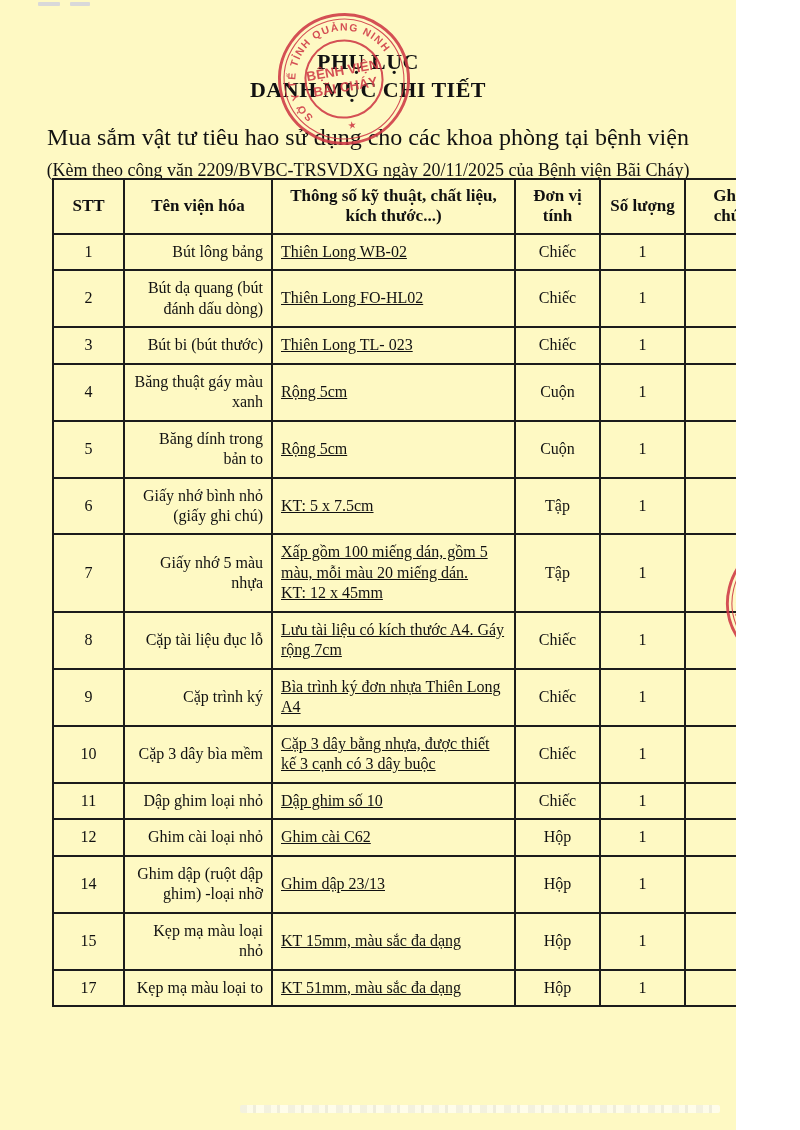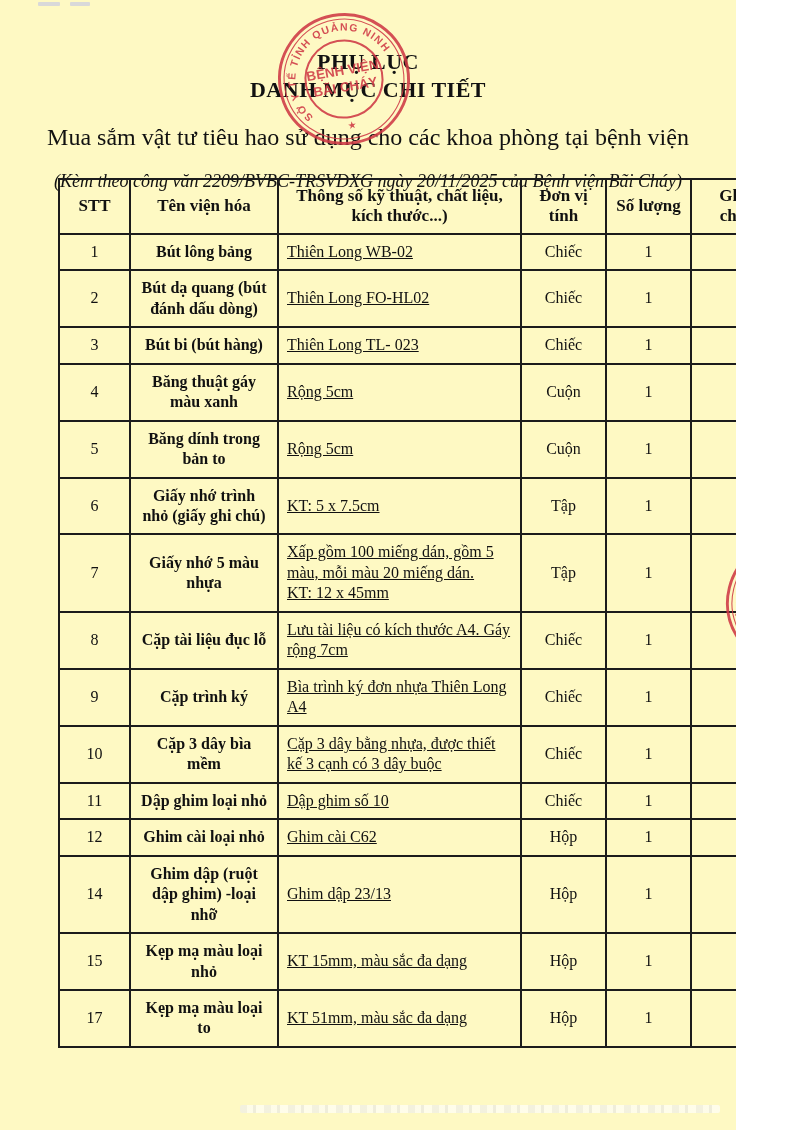--- a/index.html
+++ b/index.html
@@ -17,29 +17,29 @@
   .scan-mark.m2{left:70px;top:2px;width:20px;height:4px;}
   .scan-noise{
     position:absolute;left:240px;top:1105px;width:480px;height:8px;
     background:repeating-linear-gradient(90deg,#ededed 0 7px,#fdfdfd 7px 13px,#e7e7e7 13px 16px,#ffffff 16px 24px);
     opacity:.65;border-radius:2px;
   }
   
   .doc-header{position:absolute;left:0;top:48px;width:100%;text-align:center;}
   .title-line{font-size:22px;font-weight:bold;line-height:1.25;letter-spacing:.5px;}
   .subtitle{font-size:24px;font-weight:normal;margin-top:21px;}
-  .reference{font-size:18px;font-style:italic;margin-top:20px;}
-  
-  .table-wrap{position:absolute;left:58px;top:178px;width:718px;}
+  .reference{font-size:18px;margin-top:9px;}
+  
+  .table-wrap{position:absolute;left:52px;top:178px;width:718px;}
   table{border-collapse:collapse;width:100%;table-layout:fixed;}
   th,td{border:2px solid #1c1c1c;vertical-align:middle;}
   th{font-size:17px;font-weight:bold;padding:6px 4px;line-height:1.2;text-align:center;}
   td{font-size:16px;padding:7px 8px;line-height:1.28;}
   .col-stt{text-align:center;}
-  .col-name{text-align:center;font-weight:bold;}
+  .col-name{text-align:right;}
   .col-spec{text-align:left;white-space:pre-line;text-decoration:underline;}
   .col-unit,.col-qty{text-align:center;}
   th .narrow{display:inline-block;max-width:4.2em;}
   th .narrow2{display:inline-block;max-width:2.6em;}
   
   .stamp{position:absolute;color:#cf3945;opacity:.88;pointer-events:none;}
   .stamp svg{display:block;width:100%;height:100%;}
   .stamp-top{left:277px;top:12px;width:134px;height:134px;transform:rotate(-10deg);}
   .stamp-right{left:725px;top:537px;width:132px;height:132px;transform:rotate(14deg);}
   .stamp text{font-family:"Liberation Sans","DejaVu Sans",sans-serif;font-weight:bold;fill:currentColor;}
@@ -91,21 +91,21 @@
           <tr>
             <td class="col-stt">2</td>
             <td class="col-name">Bút dạ quang (bút đánh dấu dòng)</td>
             <td class="col-spec">Thiên Long FO-HL02</td>
             <td class="col-unit">Chiếc</td>
             <td class="col-qty">1</td>
             <td class="col-note"></td>
           </tr>
           <tr>
             <td class="col-stt">3</td>
-            <td class="col-name">Bút bi (bút hàng)</td>
+            <td class="col-name">Bút bi (bút thước)</td>
             <td class="col-spec">Thiên Long TL- 023</td>
             <td class="col-unit">Chiếc</td>
             <td class="col-qty">1</td>
             <td class="col-note"></td>
           </tr>
           <tr>
             <td class="col-stt">4</td>
             <td class="col-name">Băng thuật gáy màu xanh</td>
             <td class="col-spec">Rộng 5cm</td>
             <td class="col-unit">Cuộn</td>
@@ -115,21 +115,21 @@
           <tr>
             <td class="col-stt">5</td>
             <td class="col-name">Băng dính trong bản to</td>
             <td class="col-spec">Rộng 5cm</td>
             <td class="col-unit">Cuộn</td>
             <td class="col-qty">1</td>
             <td class="col-note"></td>
           </tr>
           <tr>
             <td class="col-stt">6</td>
-            <td class="col-name">Giấy nhớ trình nhỏ (giấy ghi chú)</td>
+            <td class="col-name">Giấy nhớ bình nhỏ (giấy ghi chú)</td>
             <td class="col-spec">KT: 5 x 7.5cm</td>
             <td class="col-unit">Tập</td>
             <td class="col-qty">1</td>
             <td class="col-note"></td>
           </tr>
           <tr>
             <td class="col-stt">7</td>
             <td class="col-name">Giấy nhớ 5 màu nhựa</td>
             <td class="col-spec">Xấp gồm 100 miếng dán, gồm 5 màu, mỗi màu 20 miếng dán.
 KT: 12 x 45mm</td>

